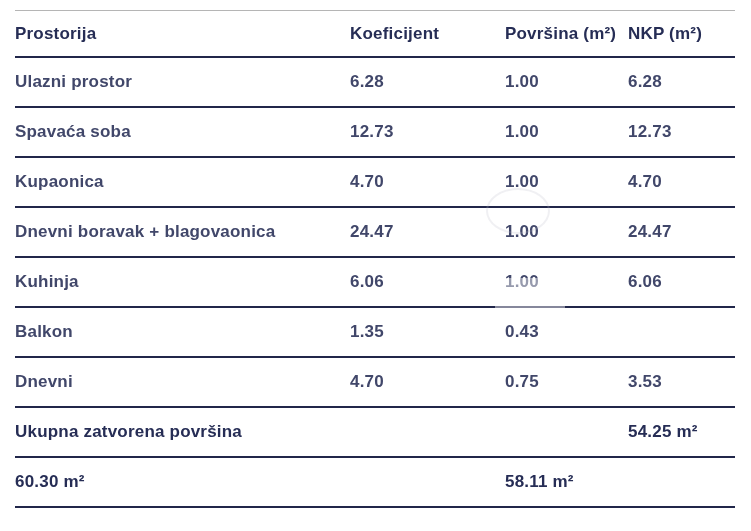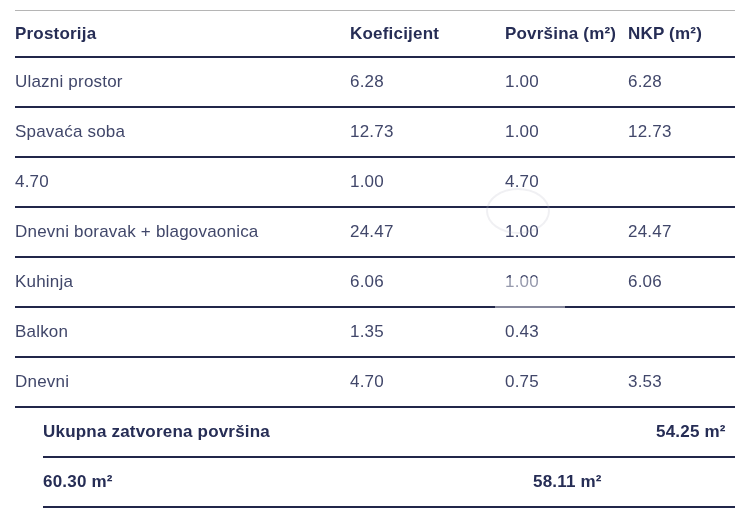--- a/index.html
+++ b/index.html
@@ -14,30 +14,30 @@
   }
   .t-row{
     display:grid;
     grid-template-columns:335px 155px 123px 1fr;
     align-items:center;
     height:48px;
     border-bottom:2px solid var(--divider,#21264a);
     font-size:17px;
     letter-spacing:0.2px;
     color:var(--row-text,#41476a);
+    font-weight:bold;
   }
   .t-row.header{
     height:45px;
     font-weight:700;
     color:var(--header-text,#262d55);
   }
   .t-row.summary{
     font-weight:700;
     color:var(--bold-text,#262d55);
-    margin-left:28px;
   }
   .cell{white-space:nowrap;overflow:hidden;}
   
   .wm{position:absolute;pointer-events:none;}
   .wm-band{
     left:150px;top:260px;width:390px;height:10px;
     background:repeating-linear-gradient(90deg,
       rgba(255,255,255,0.55) 0 44px,
       rgba(255,255,255,0.05) 44px 62px);
   }
@@ -73,20 +73,21 @@
     </div>
 
     <div class="t-row">
       <div class="cell">Spavaća soba</div>
       <div class="cell">12.73</div>
       <div class="cell">1.00</div>
       <div class="cell">12.73</div>
     </div>
 
     <div class="t-row">
+      <div class="cell">Kupaonica</div>
       <div class="cell">4.70</div>
       <div class="cell">1.00</div>
       <div class="cell">4.70</div>
     </div>
 
     <div class="t-row">
       <div class="cell">Dnevni boravak + blagovaonica</div>
       <div class="cell">24.47</div>
       <div class="cell">1.00</div>
       <div class="cell">24.47</div>

